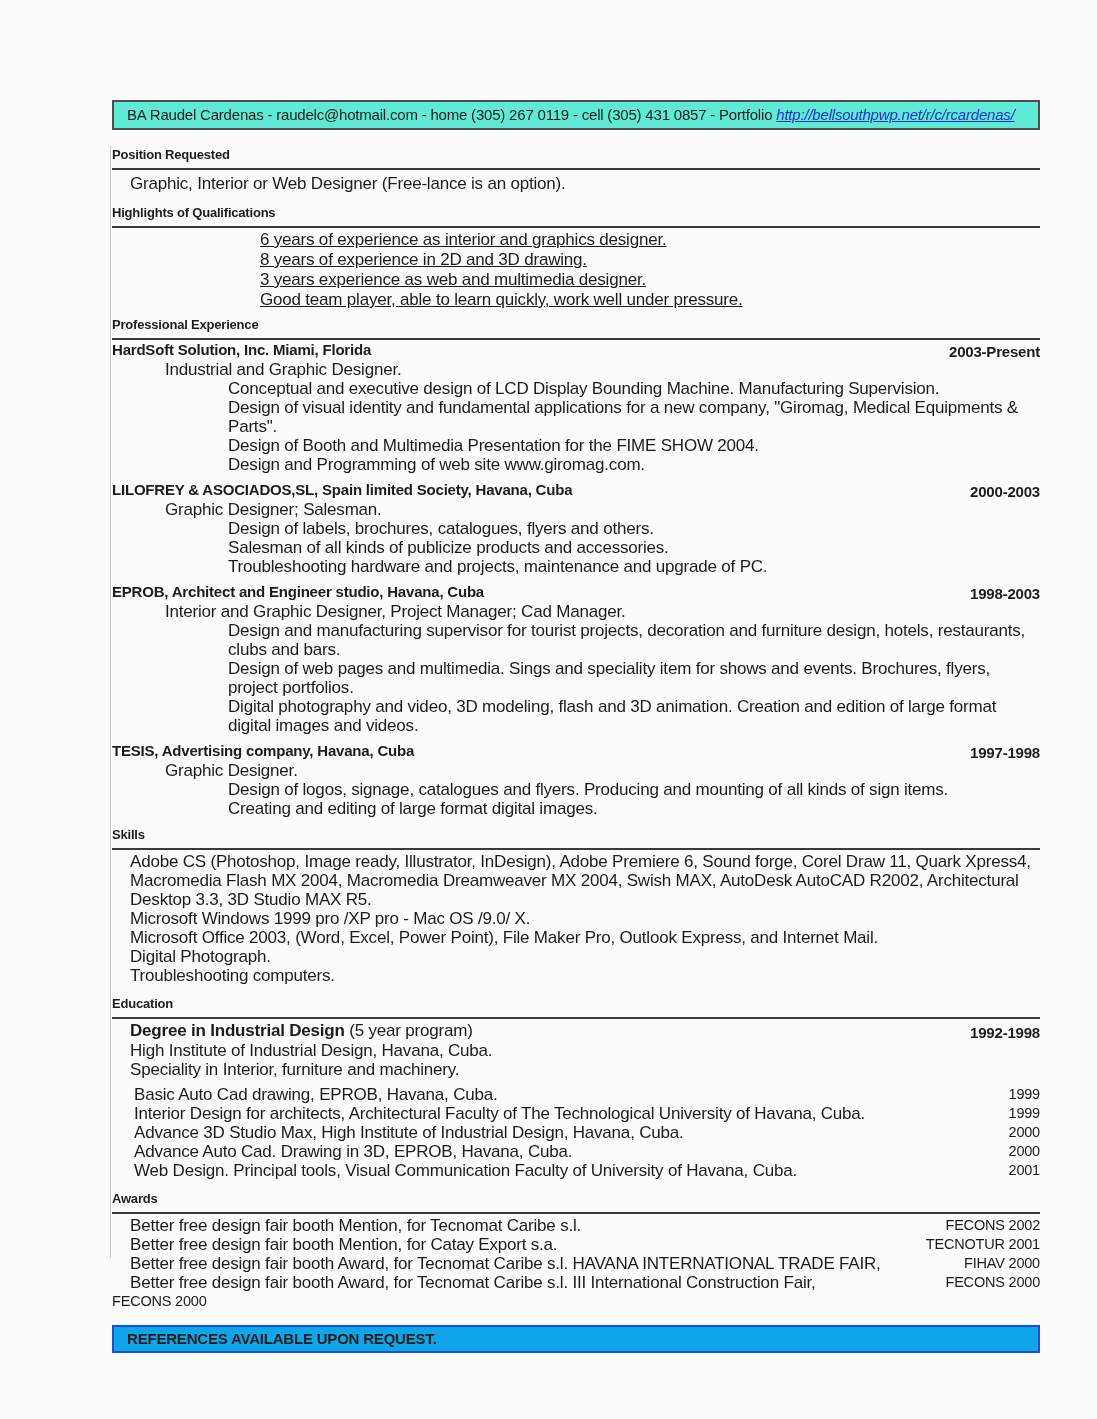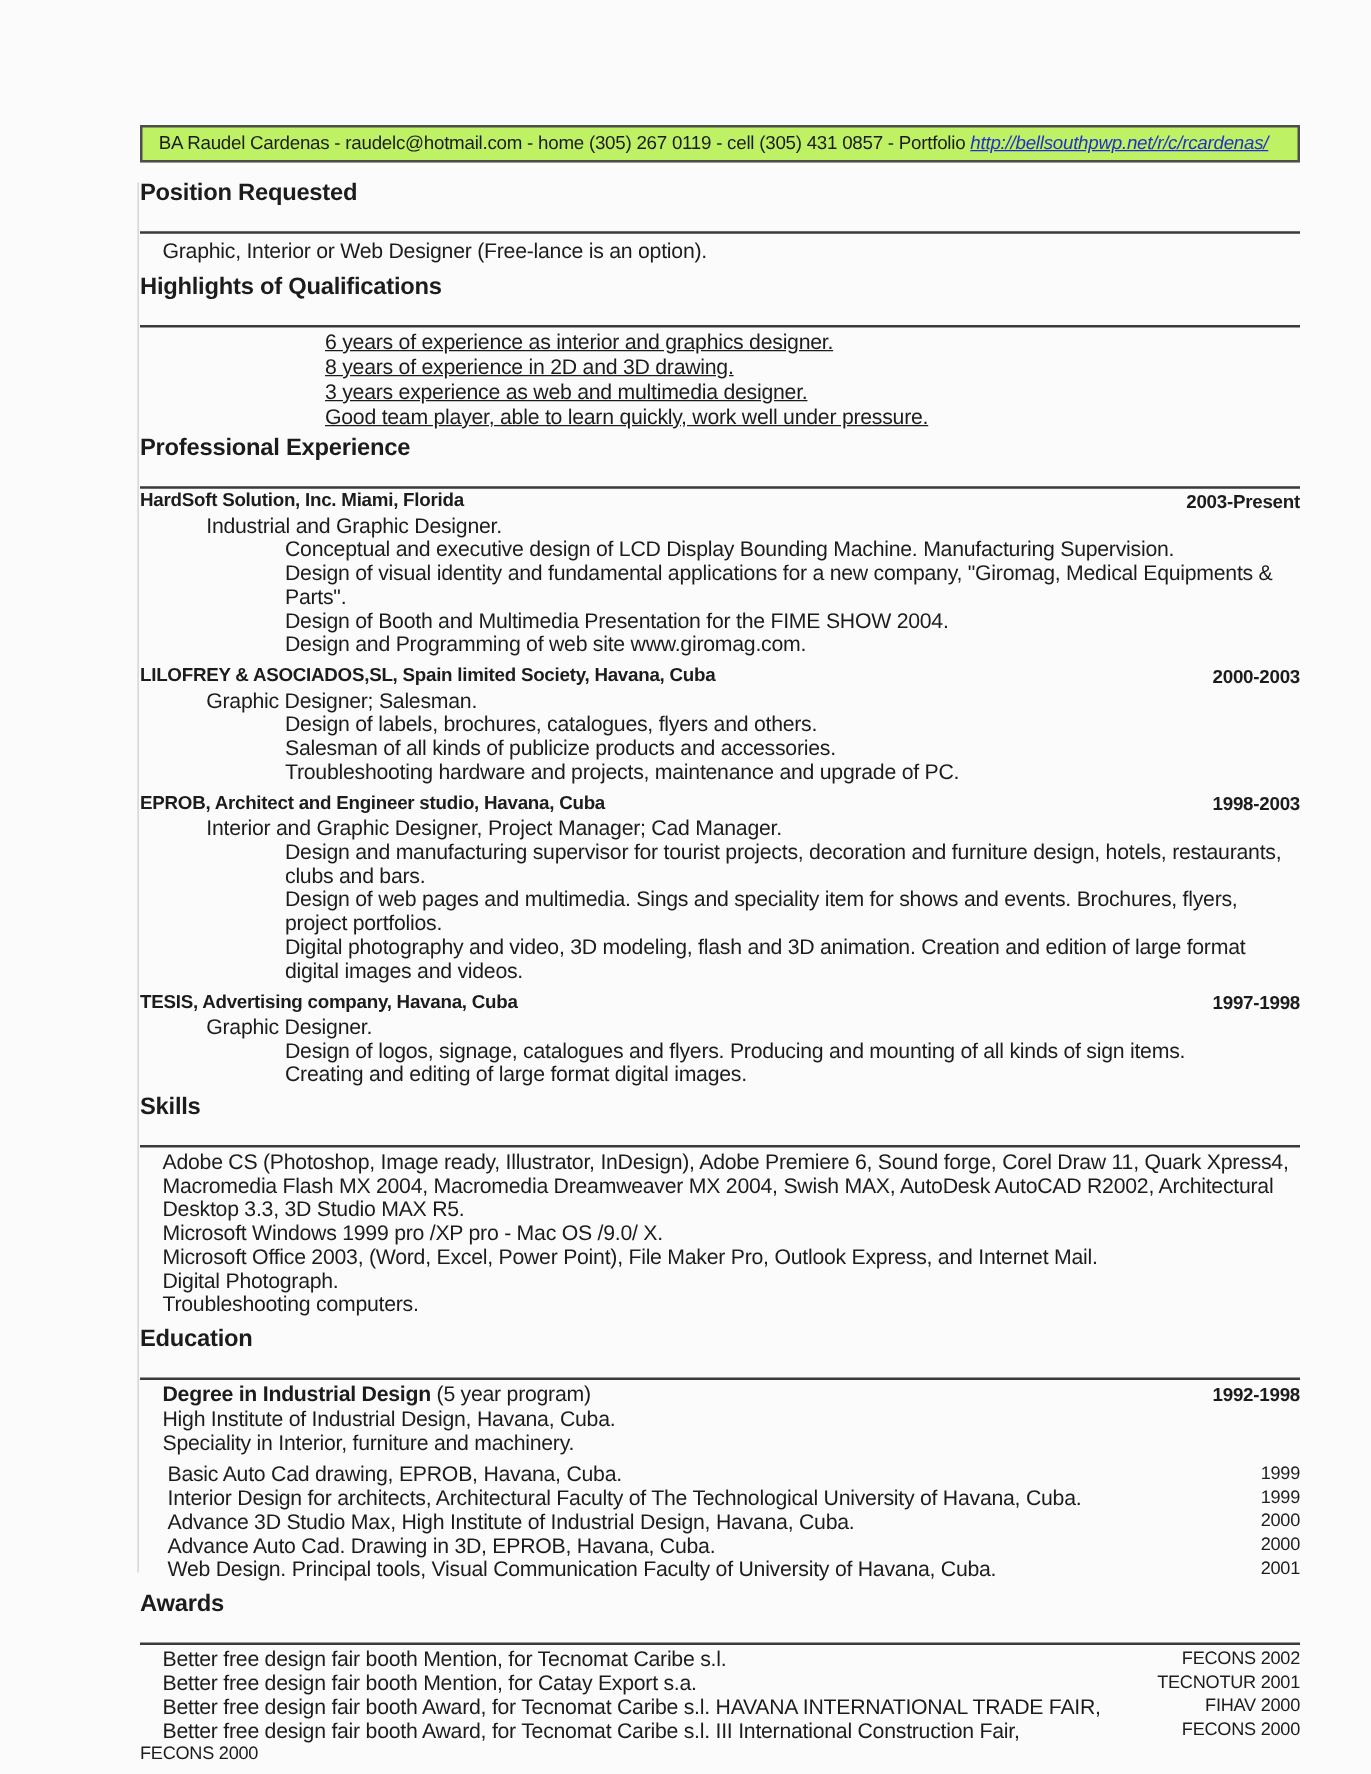--- a/index.html
+++ b/index.html
@@ -12,48 +12,48 @@
   }
   .page{position:relative;width:1097px;height:1419px;overflow:hidden;}
   .content{margin-left:112px;width:928px;}
   .left-rule{
     position:absolute;left:110px;top:146px;height:1112px;width:1px;
     background:rgba(0,0,0,0.18);
   }
   
   .contact-bar{
     margin-top:100px;
-    background:#bef264;
+    background:#5eead4;
     border:2px solid #4d4d4d;
     height:26px;line-height:26px;
     padding-left:13px;
     font-size:15px;
     white-space:nowrap;
     letter-spacing:-0.2px;
   }
   .contact-bar a{
     color:#2431c9;font-style:italic;text-decoration:underline;cursor:pointer;
   }
   
   .sec-heading{
-    font-weight:bold;font-size:19px;letter-spacing:-0.2px;
+    font-weight:bold;font-size:13px;letter-spacing:-0.2px;
     line-height:22px;
-    padding-bottom:19px;
+    padding-bottom:2px;
     border-bottom:2px solid #3a3a3a;
   }
   .mt14{margin-top:14px;} .mt8{margin-top:8px;} .mt6{margin-top:6px;} .mt4{margin-top:4px;} .mt2{margin-top:2px;}
   .body-line{font-size:17px;line-height:20px;letter-spacing:-0.2px;}
   .dense{line-height:19px;}
   .indent-quals{margin-left:148px;text-decoration:underline;}
   .indent-role{margin-left:53px;}
   .indent-bullets{margin-left:116px;}
   .indent-body{margin-left:18px;}
   .indent-course{margin-left:22px;}
   
-  .row{display:flex;justify-content:space-between;align-items:center;}
+  .row{display:flex;justify-content:space-between;align-items:flex-end;}
   .job{margin-bottom:6px;}
   .job-title{font-weight:bold;font-size:15px;line-height:20px;letter-spacing:-0.2px;}
   .job-dates{font-weight:bold;font-size:15px;letter-spacing:-0.2px;}
   .year-right{font-size:14.5px;letter-spacing:-0.2px;}
   .degree-bold{font-weight:bold;}
   
   .ref-bar{
     margin-top:14px;
     background:#0ea5e9;
     border:2px solid #1d4ed8;

